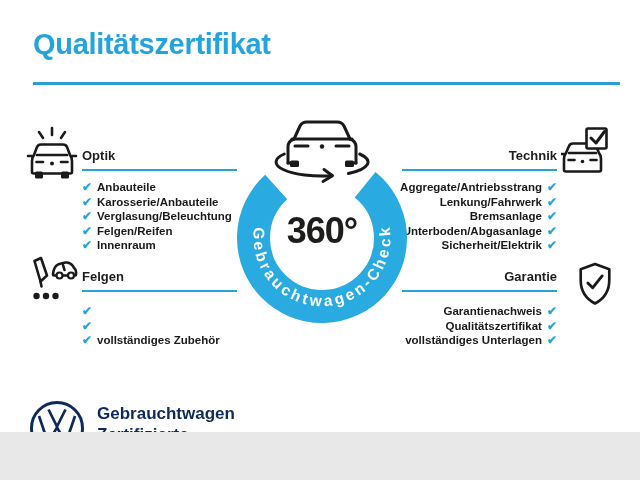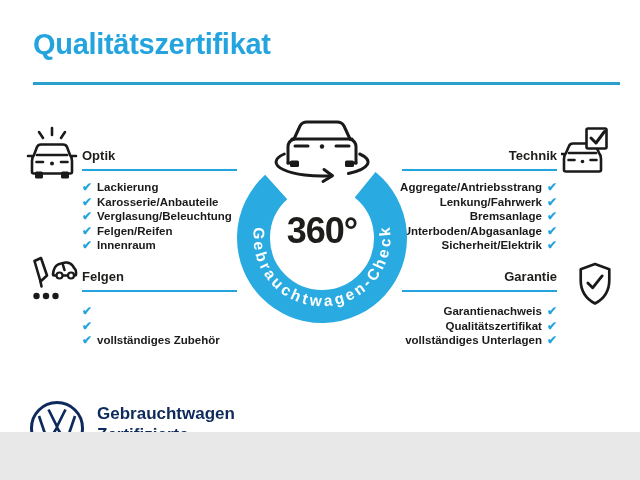--- a/index.html
+++ b/index.html
@@ -62,21 +62,21 @@
     <rect x="9" y="45.5" width="8" height="7" rx="1.5" fill="#1a1a1a"></rect>
     <rect x="35" y="45.5" width="8" height="7" rx="1.5" fill="#1a1a1a"></rect>
   </svg>
 
   <section class="sec top optik">
     <h2>Optik</h2>
     <div class="rule"></div>
     <ul class="items">
       <li>
           <span class="chk">✔</span>
-          <span>Lackierung</span>
+          <span>Anbauteile</span>
         </li>
       <li>
           <span class="chk">✔</span>
           <span>Karosserie/Anbauteile</span>
         </li>
       <li>
           <span class="chk">✔</span>
           <span>Verglasung/Beleuchtung</span>
         </li>
       <li>

